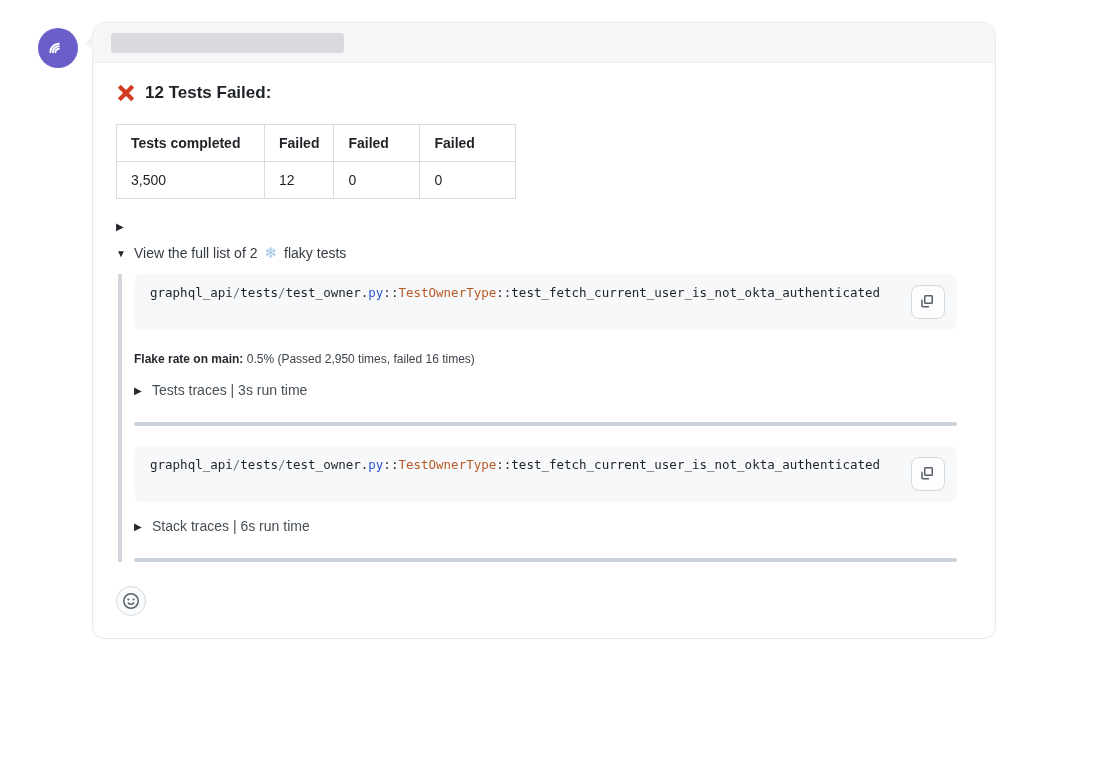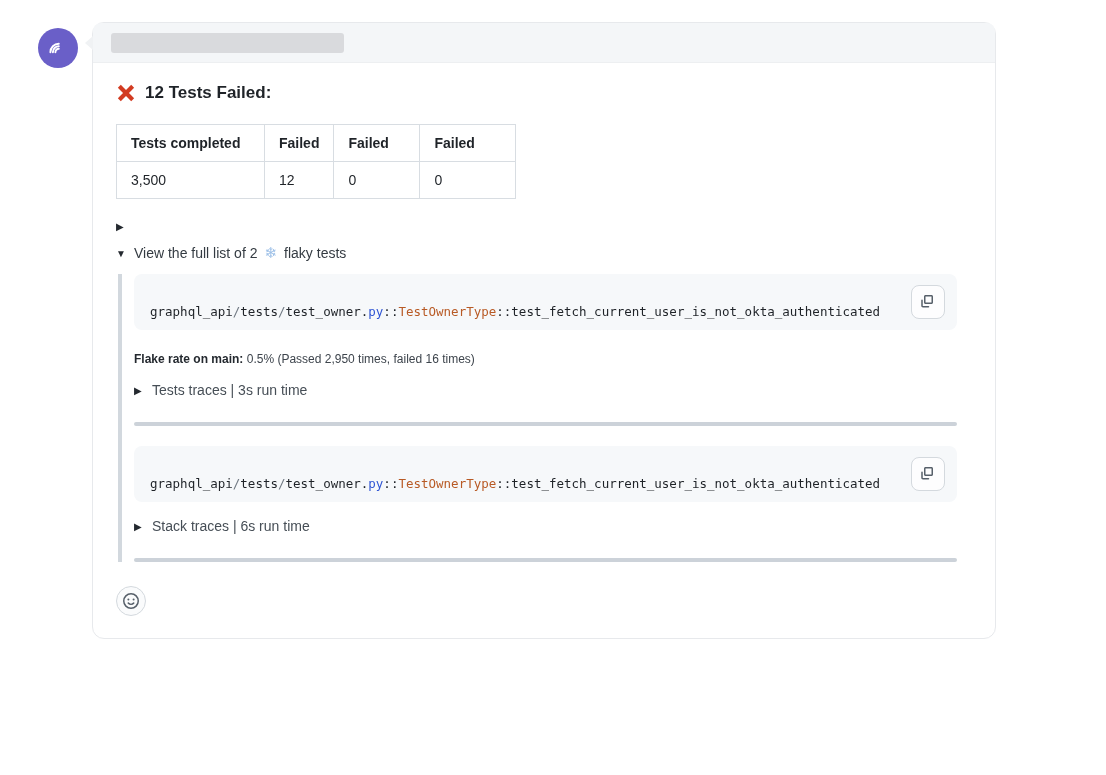--- a/index.html
+++ b/index.html
@@ -35,21 +35,21 @@
 
   
   .disclosure { display: flex; align-items: center; gap: 7px; font-size: 14px; color: #343b42; cursor: pointer; }
   .disclosure .marker { font-size: 10px; color: #24292f; width: 11px; display: inline-block; }
   .disc-1 { margin-top: 22px; }
   .disc-2 { margin-top: 12px; }
   .snowflake { color: #9fc1e8; font-size: 15px; }
 
   
   .flaky-section { margin: 12px 0 0 2px; padding-left: 12px; border-left: 4px solid #d2d8de; }
-  .code-row { display: flex; align-items: flex-end; gap: 12px; background: #f6f8fa; border-radius: 8px;
+  .code-row { display: flex; align-items: flex-start; gap: 12px; background: #f6f8fa; border-radius: 8px;
               padding: 11px 12px 11px 16px; }
   .code-row code { flex: 1; font-family: "DejaVu Sans Mono", monospace; font-size: 12.5px;
                    white-space: nowrap; overflow: hidden; color: #1f2328; }
   .tok-default { color: #1f2328; }
   .tok-slash   { color: #6e7781; }
   .tok-blue    { color: #2f55d4; }
   .tok-orange  { color: #b85a25; }
   .copy-btn { width: 34px; height: 34px; flex: 0 0 auto; border: 1px solid #d4d9de; border-radius: 8px;
               background: #fdfdfe; display: flex; align-items: center; justify-content: center; cursor: pointer; }
 

